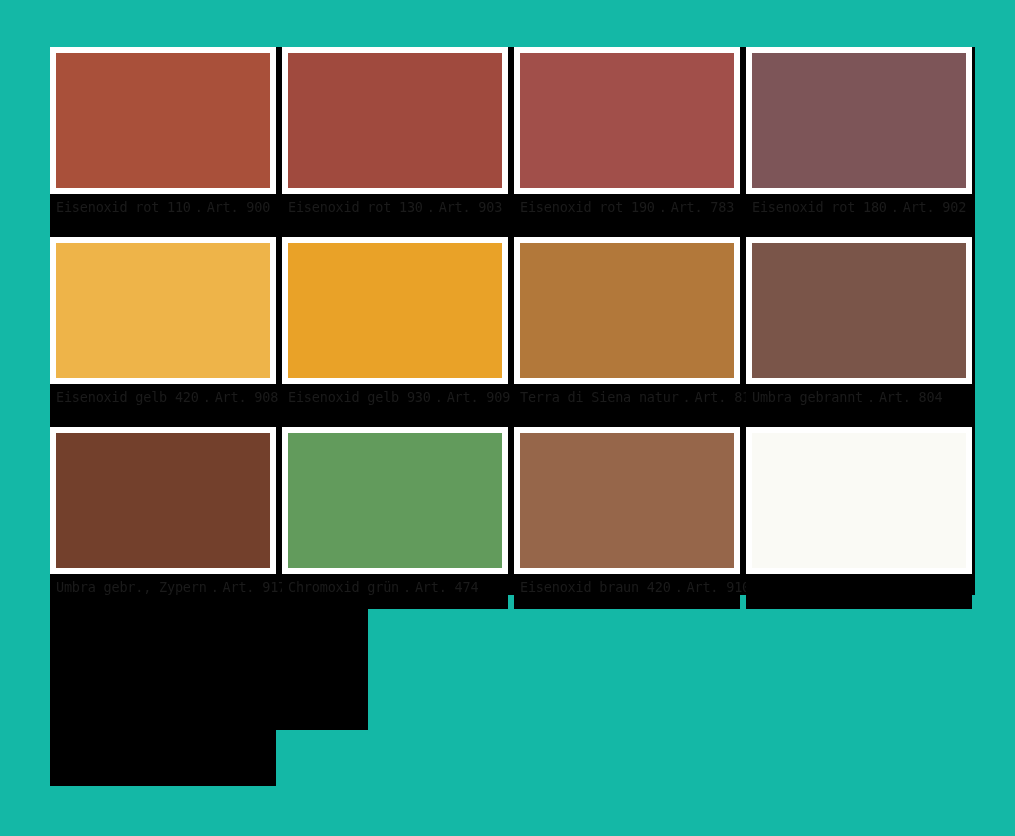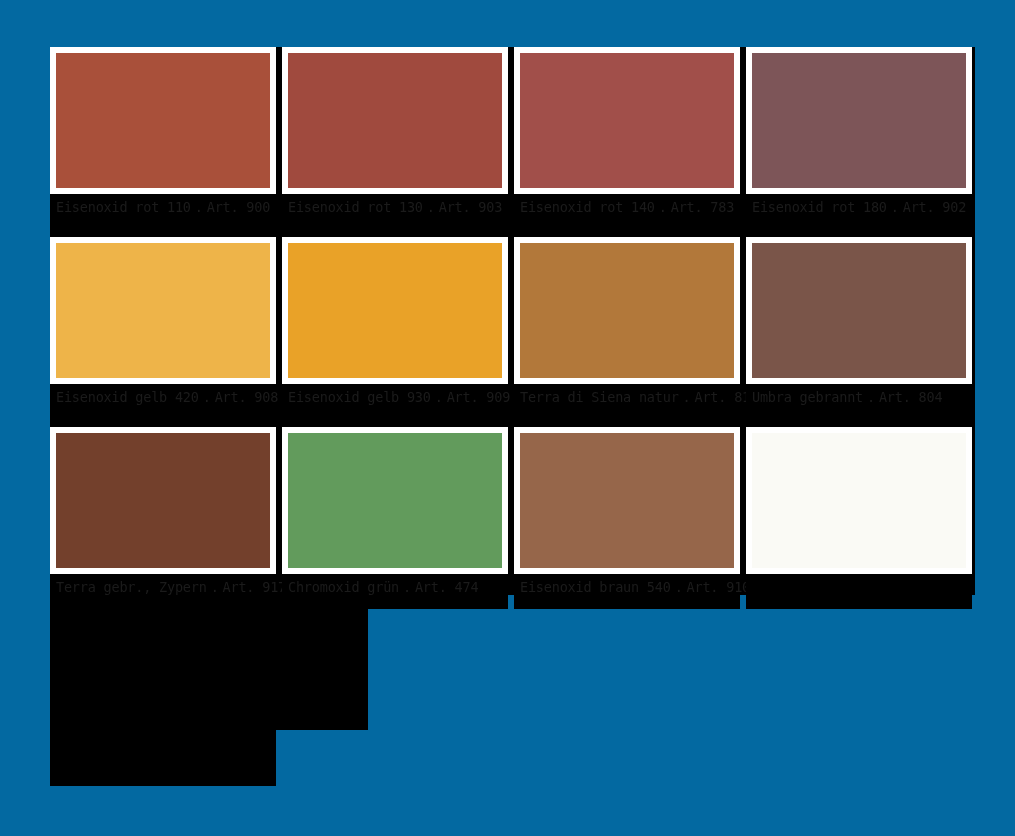--- a/index.html
+++ b/index.html
@@ -13,21 +13,21 @@
     height: 836px;
     font-family: "DejaVu Sans", sans-serif;
     overflow: hidden;
   }
 
   
   #swatch-board {
     position: relative;
     width: 1015px;
     height: 836px;
-    background: #0369a1;
+    background: #14b8a6;
   }
 
   
   .plate {
     position: absolute;
     background: #000000;
   }
   #plate-main {
     left: 50px;
     top: 47px;
@@ -122,21 +122,21 @@
       <div class="swatch-card">
         <div class="swatch-frame">
           <div class="swatch-color" style="background-color: rgb(160, 74, 62);"></div>
         </div>
         <div class="swatch-label"><span>Eisenoxid rot 130</span><span class="label-dot">.</span><span>Art. 903</span></div>
       </div>
       <div class="swatch-card">
         <div class="swatch-frame">
           <div class="swatch-color" style="background-color: rgb(161, 79, 74);"></div>
         </div>
-        <div class="swatch-label"><span>Eisenoxid rot 140</span><span class="label-dot">.</span><span>Art. 783</span></div>
+        <div class="swatch-label"><span>Eisenoxid rot 190</span><span class="label-dot">.</span><span>Art. 783</span></div>
       </div>
       <div class="swatch-card">
         <div class="swatch-frame">
           <div class="swatch-color" style="background-color: rgb(125, 85, 88);"></div>
         </div>
         <div class="swatch-label"><span>Eisenoxid rot 180</span><span class="label-dot">.</span><span>Art. 902</span></div>
       </div>
       <div class="swatch-card">
         <div class="swatch-frame">
           <div class="swatch-color" style="background-color: rgb(238, 180, 73);"></div>
@@ -158,33 +158,33 @@
       <div class="swatch-card">
         <div class="swatch-frame">
           <div class="swatch-color" style="background-color: rgb(122, 85, 73);"></div>
         </div>
         <div class="swatch-label"><span>Umbra gebrannt</span><span class="label-dot">.</span><span>Art. 804</span></div>
       </div>
       <div class="swatch-card">
         <div class="swatch-frame">
           <div class="swatch-color" style="background-color: rgb(115, 64, 44);"></div>
         </div>
-        <div class="swatch-label"><span>Terra gebr., Zypern</span><span class="label-dot">.</span><span>Art. 917</span></div>
+        <div class="swatch-label"><span>Umbra gebr., Zypern</span><span class="label-dot">.</span><span>Art. 917</span></div>
       </div>
       <div class="swatch-card">
         <div class="swatch-frame">
           <div class="swatch-color" style="background-color: rgb(98, 155, 92);"></div>
         </div>
         <div class="swatch-label"><span>Chromoxid grün</span><span class="label-dot">.</span><span>Art. 474</span></div>
       </div>
       <div class="swatch-card">
         <div class="swatch-frame">
           <div class="swatch-color" style="background-color: rgb(150, 102, 74);"></div>
         </div>
-        <div class="swatch-label"><span>Eisenoxid braun 540</span><span class="label-dot">.</span><span>Art. 910</span></div>
+        <div class="swatch-label"><span>Eisenoxid braun 420</span><span class="label-dot">.</span><span>Art. 910</span></div>
       </div>
       <div class="swatch-card">
         <div class="swatch-frame">
           <div class="swatch-color" style="background-color: rgb(250, 250, 245);"></div>
         </div>
       </div>
     </div>
 
 </div>
 

